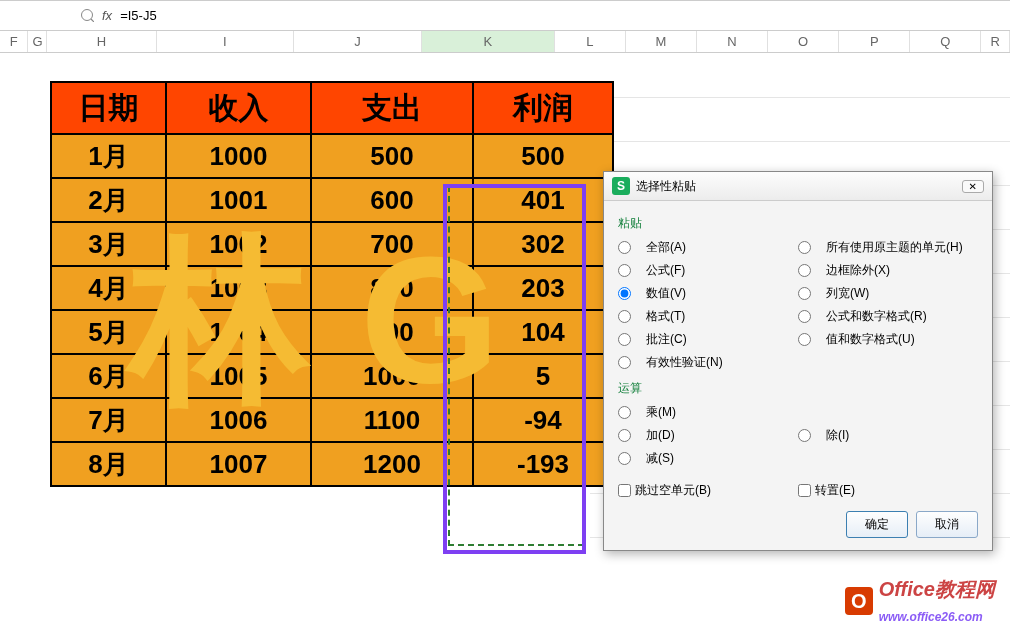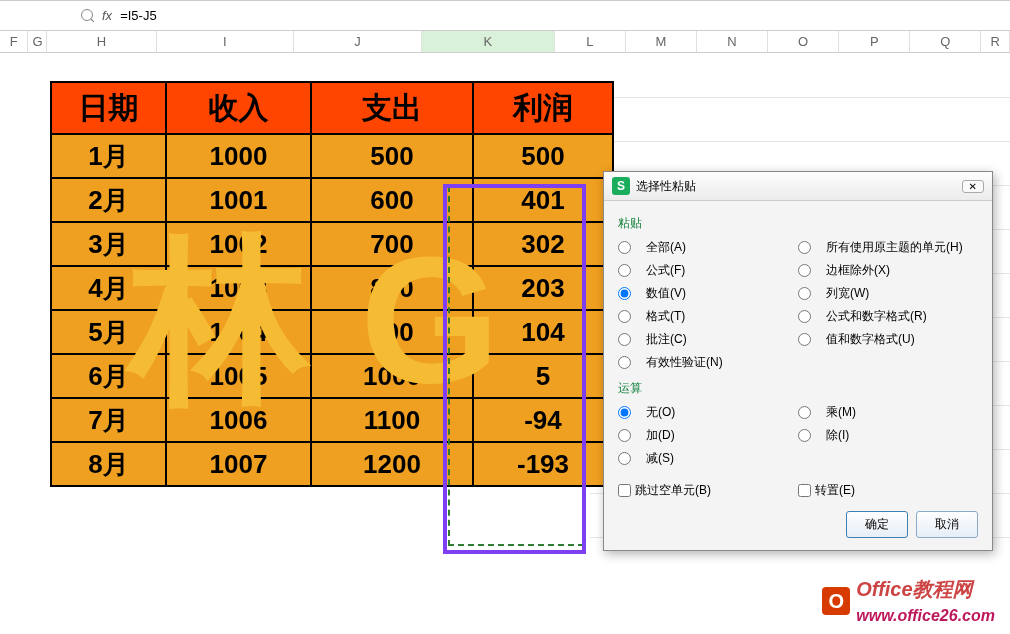--- a/index.html
+++ b/index.html
@@ -395,24 +395,20 @@
     <div class="radio-row">
       <label class="radio-col">
           <input type="radio" name="p" style="">
           <span>有效性验证(N)</span>
         </label>
     </div>
 
     <div class="dlg-group-label">运算</div>
     <div class="radio-row">
       <label class="radio-col">
-          <input type="radio" name="o" checked="" style="">
-          <span>无(O)</span>
-        </label>
-      <label class="radio-col">
           <input type="radio" name="o" style="">
           <span>乘(M)</span>
         </label>
     </div>
     <div class="radio-row">
       <label class="radio-col">
           <input type="radio" name="o" style="">
           <span>加(D)</span>
         </label>
       <label class="radio-col">
@@ -441,15 +437,15 @@
       <button class="dlg-btn primary">确定</button>
       <button class="dlg-btn">取消</button>
     </div>
   </div>
 </div>
 
 <div class="footer-wm">
   <span class="o">O</span>
   <span>
     <span>Office教程网</span><br>
-    <span style="font-size:16px;color:#be185d;">www.office26.com</span>
+    <span style="font-size:12px;color:#8b5cf6;">www.office26.com</span>
   </span>
 </div>
 
 </body></html>

